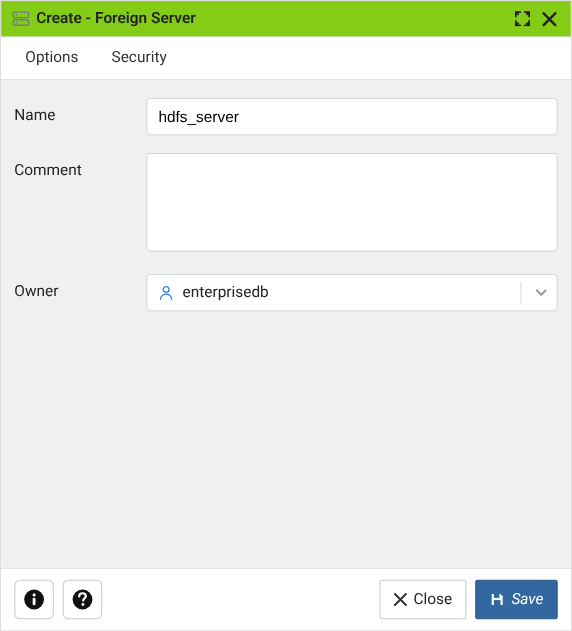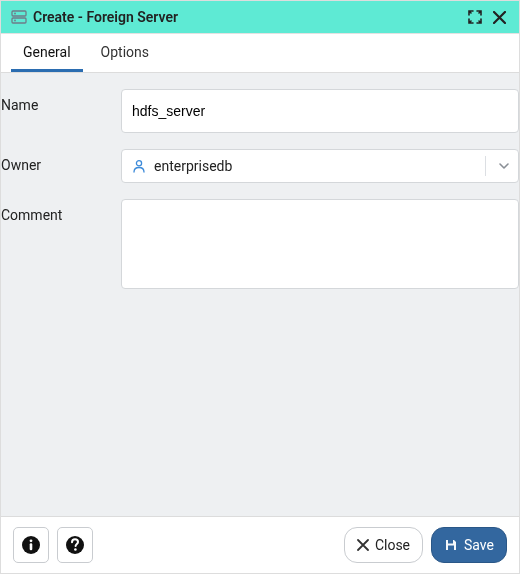--- a/index.html
+++ b/index.html
@@ -15,21 +15,21 @@
     flex-direction: column;
     border: 1px solid #ddd;
   }
 
   
   .titlebar {
     display: flex;
     align-items: center;
     padding: 6px 10px;
     border-bottom: 1px solid #e2e2e2;
-    background: #5eead4;
+    background: #84cc16;
   }
   .titlebar .title-icon {
     margin-right: 6px;
     display: inline-flex;
     align-items: center;
   }
   .titlebar .title-text {
     font-weight: 600;
     font-size: 14px;
     flex: 0 0 auto;
@@ -62,39 +62,39 @@
   }
   .tab.active {
     border-bottom-color: #2b6db1;
     color: #111;
   }
 
   
   .content {
     flex: 1;
     background: #eef0f2;
-    padding: 16px 0;
+    padding: 16px 12px;
     overflow: auto;
   }
   .form-row {
     display: flex;
     align-items: flex-start;
     margin-bottom: 16px;
   }
   .form-label {
     width: 120px;
     padding-top: 8px;
     color: #222;
   }
   .form-control-wrap {
     flex: 1;
   }
   .text-input {
     width: 100%;
-    height: 44px;
+    height: 34px;
     padding: 6px 10px;
     border: 1px solid #d4d7da;
     border-radius: 4px;
     font-size: 14px;
     background: #fff;
   }
   .textarea-input {
     width: 100%;
     height: 90px;
     padding: 8px 10px;
@@ -160,35 +160,36 @@
     align-items: center;
     justify-content: center;
     cursor: pointer;
     margin-right: 8px;
   }
   .footer .spacer { flex: 1; }
   .btn {
     height: 36px;
     padding: 0 12px;
     border: 1px solid #c9ccd0;
-    border-radius: 13px;
+    border-radius: 2px;
     background: #fff;
     display: inline-flex;
     align-items: center;
     justify-content: center;
     cursor: pointer;
     margin-left: 8px;
     font-size: 14px;
     color: #222;
   }
   .btn .btn-icon { margin-right: 6px; display: inline-flex; align-items:center; }
   .btn-primary {
     background: #33679f;
     border-color: #2a5787;
     color: #fff;
+    font-style: italic;
   }
 </style>
 </head>
 <body>
 
 <div class="titlebar">
   <span class="title-icon">
     <svg width="16" height="14" viewBox="0 0 16 14">
         <rect x="1" y="1" width="14" height="5" rx="1" fill="none" stroke="#6f7b88" stroke-width="1.3"></rect>
         <rect x="1" y="8" width="14" height="5" rx="1" fill="none" stroke="#6f7b88" stroke-width="1.3"></rect>
@@ -204,30 +205,37 @@
       </svg>
   </span>
   <span class="win-btn">
     <svg width="13" height="13" viewBox="0 0 13 13">
         <path d="M1 1 L12 12 M12 1 L1 12" stroke="#222" stroke-width="2.2" stroke-linecap="round"></path>
       </svg>
   </span>
 </div>
 
 <div class="tabs">
-  <div class="tab active">General</div>
   <div class="tab">Options</div>
+  <div class="tab">Security</div>
 </div>
 
 <div class="content">
 
   <div class="form-row">
     <div class="form-label">Name</div>
     <div class="form-control-wrap">
       <input type="text" class="text-input" value="hdfs_server" style="">
+    </div>
+  </div>
+
+  <div class="form-row">
+    <div class="form-label">Comment</div>
+    <div class="form-control-wrap">
+      <textarea class="textarea-input" style=""></textarea>
     </div>
   </div>
 
   <div class="form-row">
     <div class="form-label">Owner</div>
     <div class="form-control-wrap">
       <div class="select-wrap">
         <span class="user-icon">
           <svg width="14" height="14" viewBox="0 0 14 14">
               <circle cx="7" cy="4.2" r="2.6" fill="none" stroke="#3c8ad9" stroke-width="1.3"></circle>
@@ -238,27 +246,20 @@
         <span class="divider"></span>
         <span class="chev">
           <svg width="12" height="12" viewBox="0 0 12 12">
               <path d="M2 4 L6 8 L10 4" fill="none" stroke="#8a8f96" stroke-width="1.6" stroke-linecap="round" stroke-linejoin="round"></path>
             </svg>
         </span>
       </div>
     </div>
   </div>
 
-  <div class="form-row">
-    <div class="form-label">Comment</div>
-    <div class="form-control-wrap">
-      <textarea class="textarea-input" style=""></textarea>
-    </div>
-  </div>
-
 </div>
 
 <div class="footer">
   <div class="icon-btn">
     <svg width="20" height="20" viewBox="0 0 20 20">
         <circle cx="10" cy="10" r="9" fill="#111"></circle>
         <circle cx="10" cy="5.8" r="1.4" fill="#fff"></circle>
         <rect x="8.7" y="8.3" width="2.6" height="7" rx="1.2" fill="#fff"></rect>
       </svg>
   </div>

